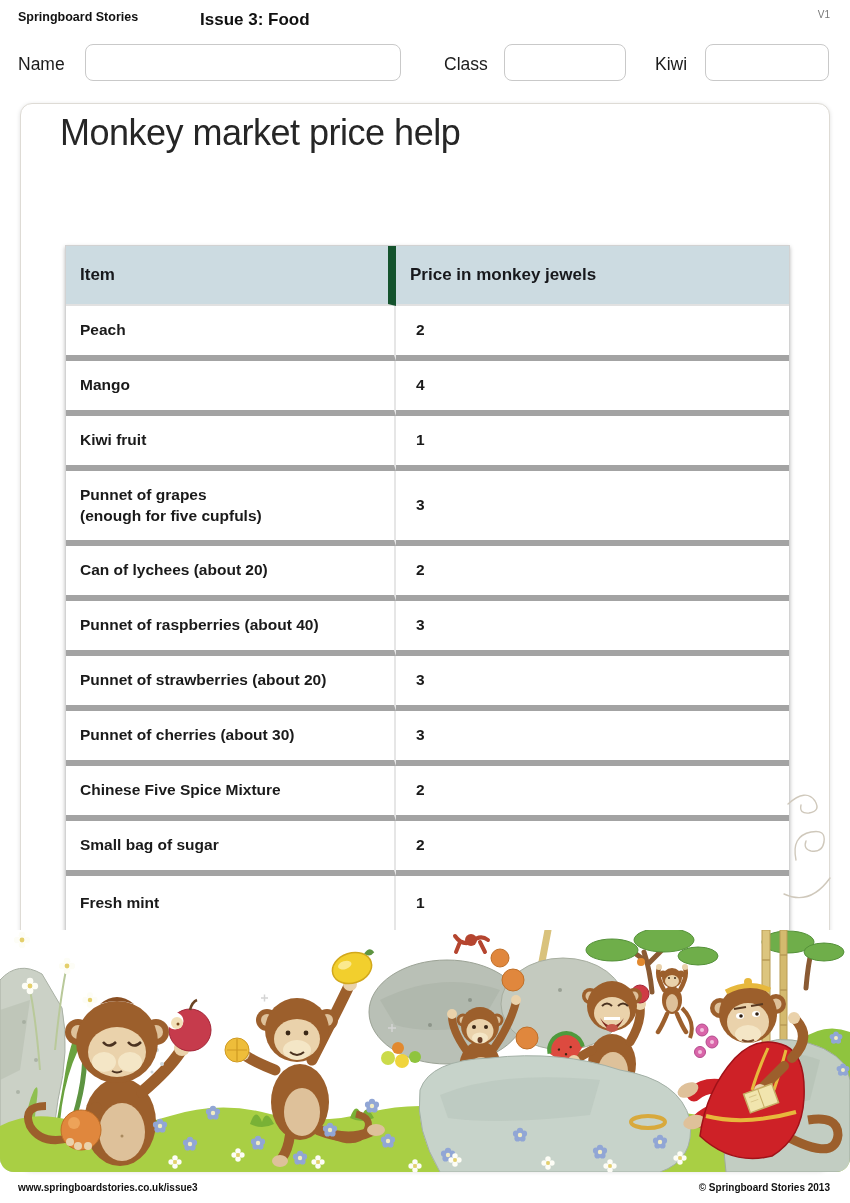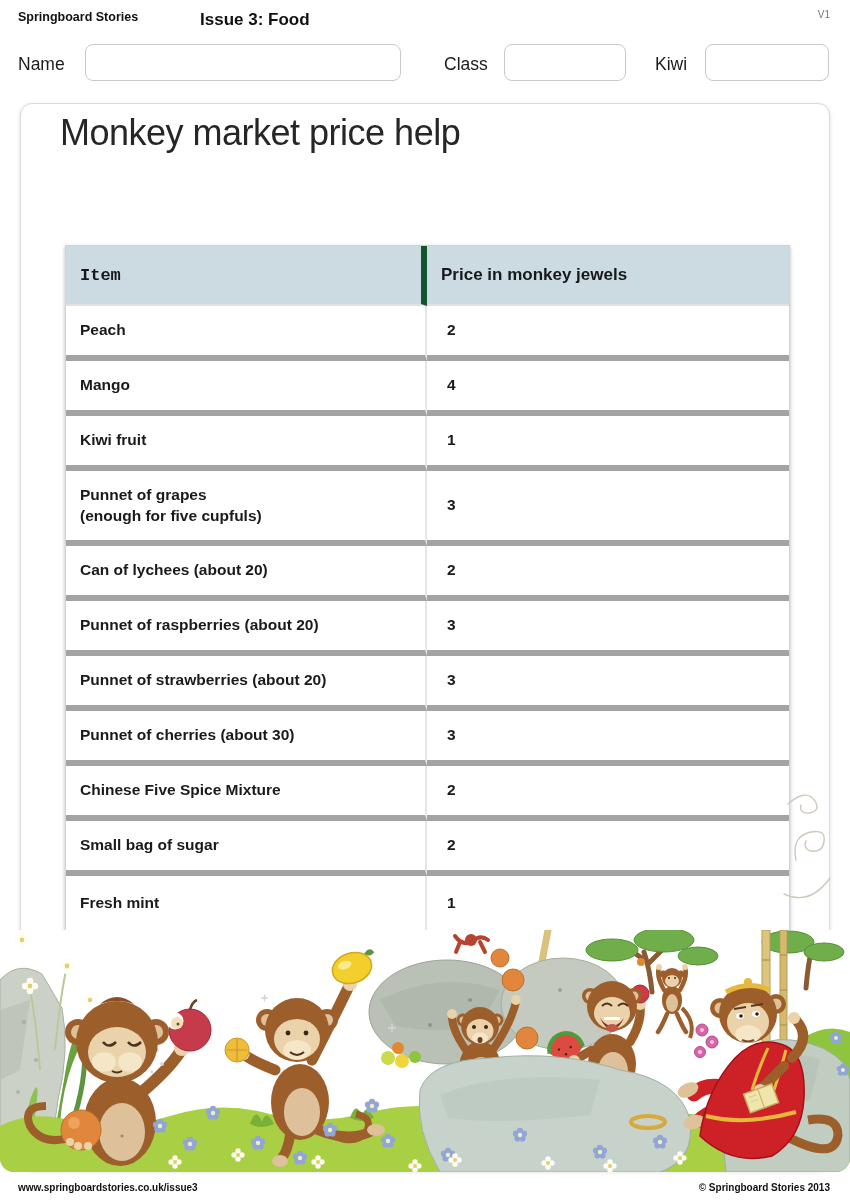--- a/index.html
+++ b/index.html
@@ -50,21 +50,21 @@
     border-collapse:separate; border-spacing:0;
     border:1px solid #d2d2d2;
     box-shadow:0 2px 4px rgba(0,0,0,0.28);
     background:#fff;
   }
   .price-table th {
     background:#ccdbe1; height:60px; text-align:left;
     font-size:17px; font-weight:bold; color:#17181c;
     border-bottom:2px solid #e1e1e1; padding-left:14px;
   }
-  .price-table th:first-child { width:361px; border-right:6px solid #14532d;font-family:Liberation Mono, monospace; }
+  .price-table th:first-child { width:330px; border-right:8px solid #14532d; }
   .price-table td {
     height:55px; font-size:15.5px; font-weight:bold; color:#1a1a1a;
     border-bottom:6px solid #a3a3a3; padding-left:14px;
     white-space:pre-line; line-height:1.35;
   }
   .price-table td:first-child { border-right:2px solid #e6e6e6; }
   .price-table td.price { padding-left:20px; }
   .price-table tr.tall td { height:75px; }
   .price-table tr:last-child td { border-bottom:none; }
   
@@ -121,21 +121,21 @@
       <tr class="tall">
           <td>Punnet of grapes
 (enough for five cupfuls)</td>
           <td class="price">3</td>
         </tr>
       <tr>
           <td>Can of lychees (about 20)</td>
           <td class="price">2</td>
         </tr>
       <tr>
-          <td>Punnet of raspberries (about 20)</td>
+          <td>Punnet of raspberries (about 40)</td>
           <td class="price">3</td>
         </tr>
       <tr>
           <td>Punnet of strawberries (about 20)</td>
           <td class="price">3</td>
         </tr>
       <tr>
           <td>Punnet of cherries (about 30)</td>
           <td class="price">3</td>
         </tr>

